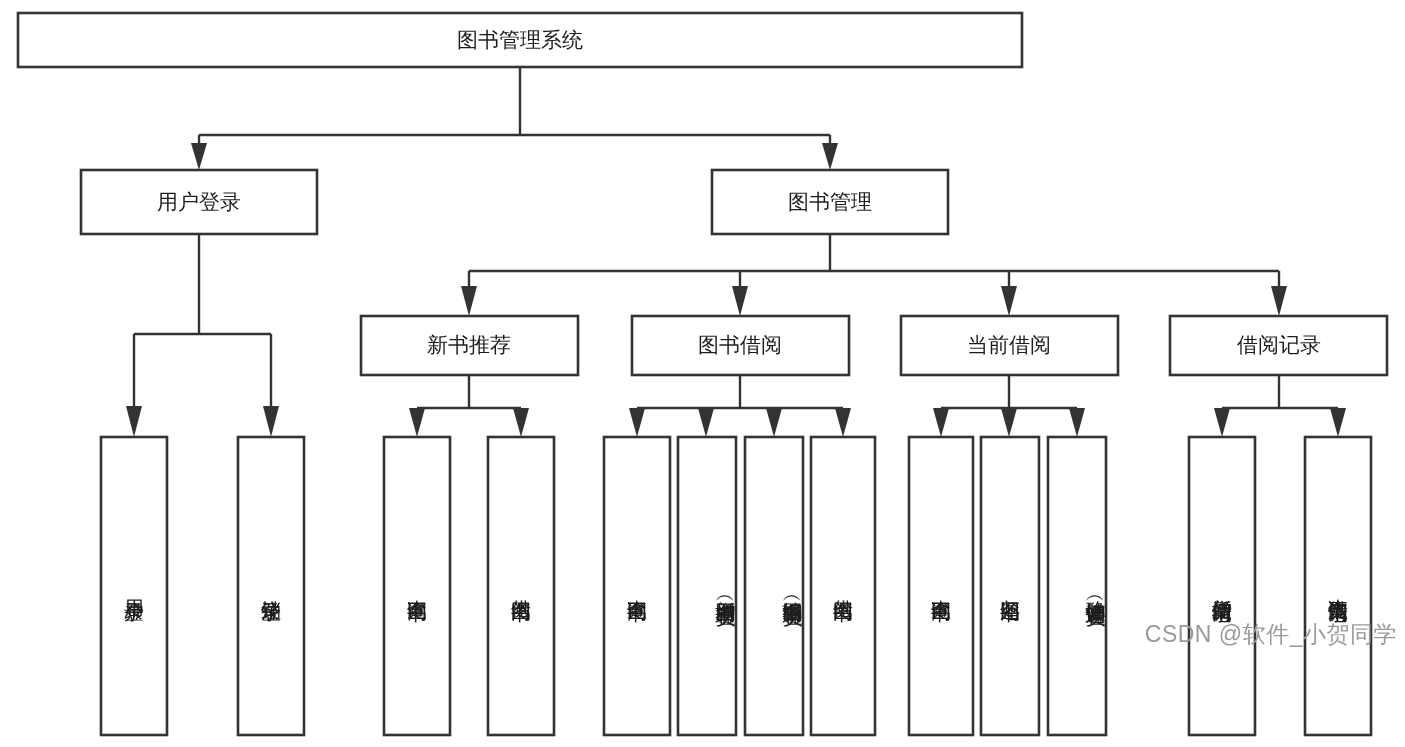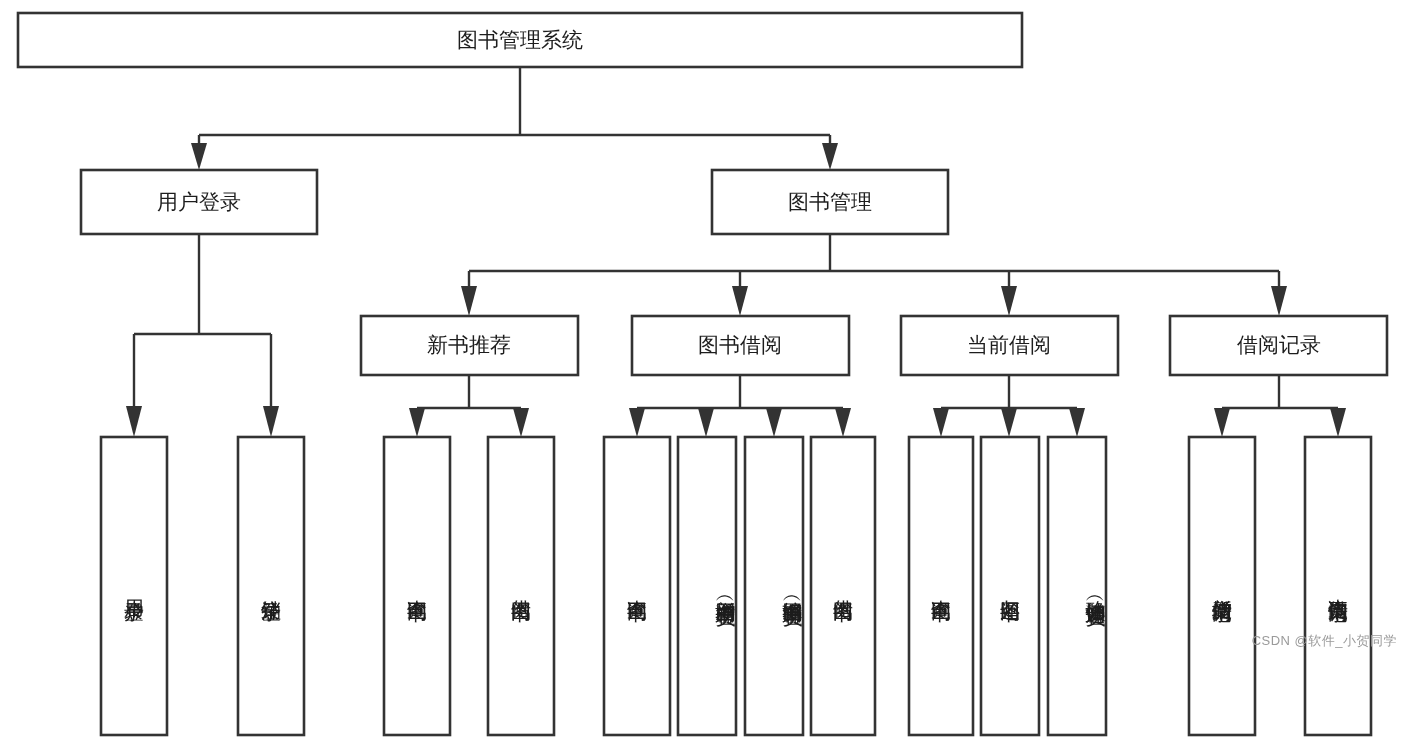--- a/index.html
+++ b/index.html
@@ -61,21 +61,21 @@
     letter-spacing: 1px;
     white-space: nowrap;
     text-align: center;
     pointer-events: none;
   }
   .watermark {
     position: absolute;
     right: 8px;
     bottom: 7px;
     font-family: "Liberation Sans", "DejaVu Sans", sans-serif;
-    font-size: 13px;
+    font-size: 23px;
     color: #9a9a9a;
     letter-spacing: 0.5px;
     white-space: nowrap;
   }
 </style>
 </head>
 <body>
 
 <div id="diagram-root">
 

